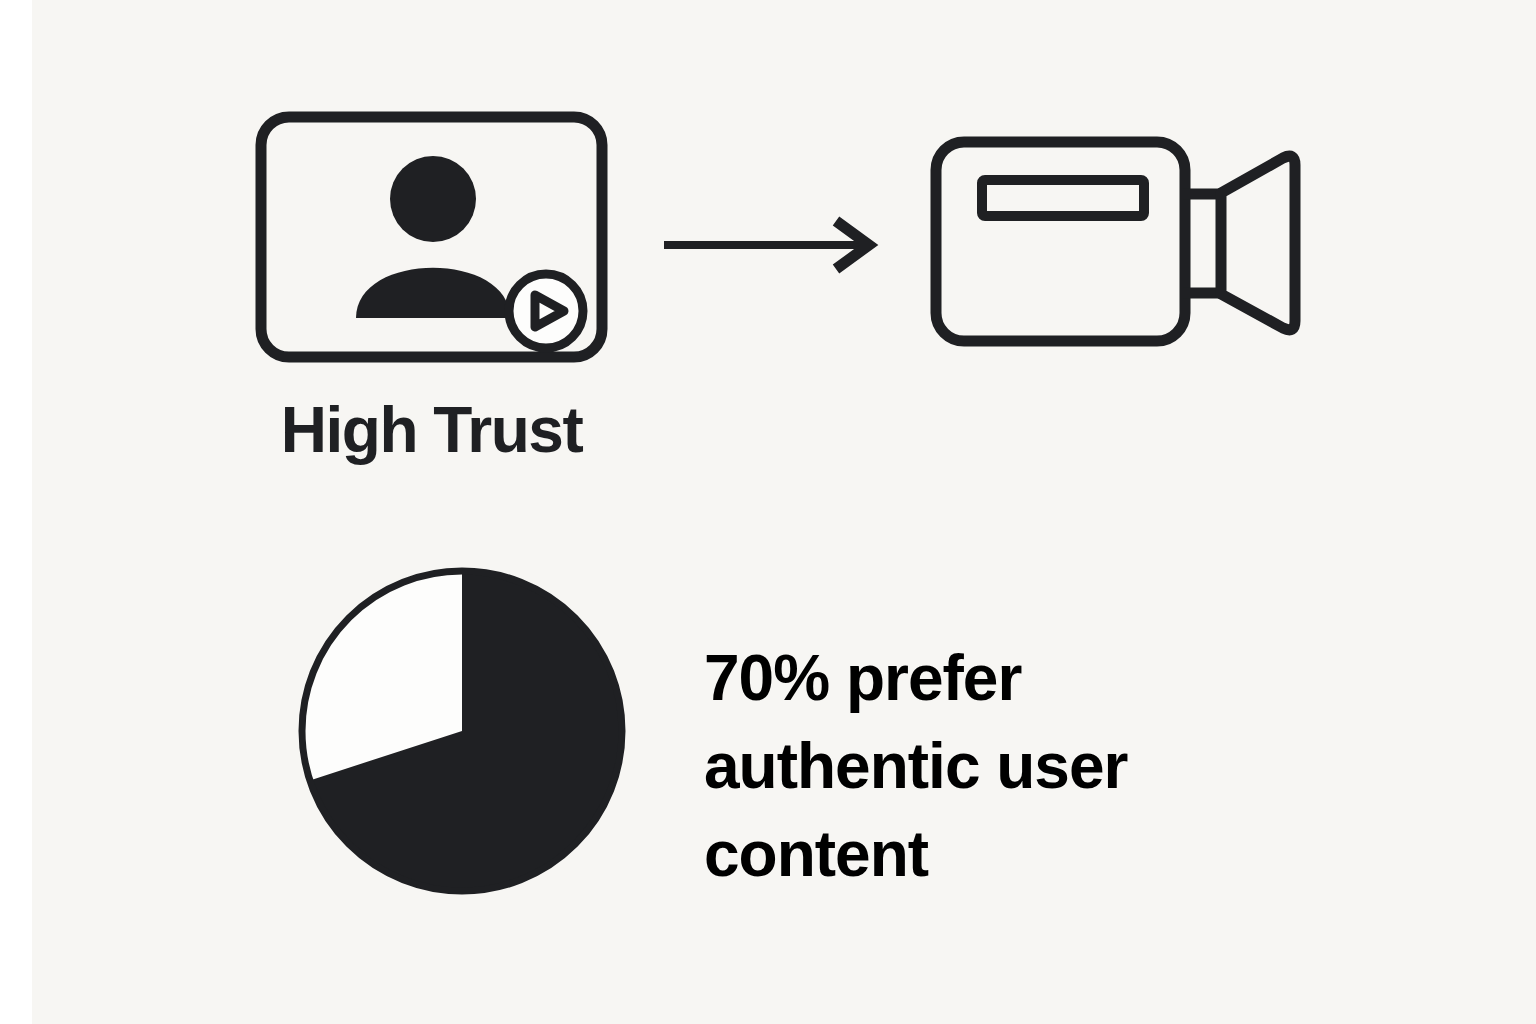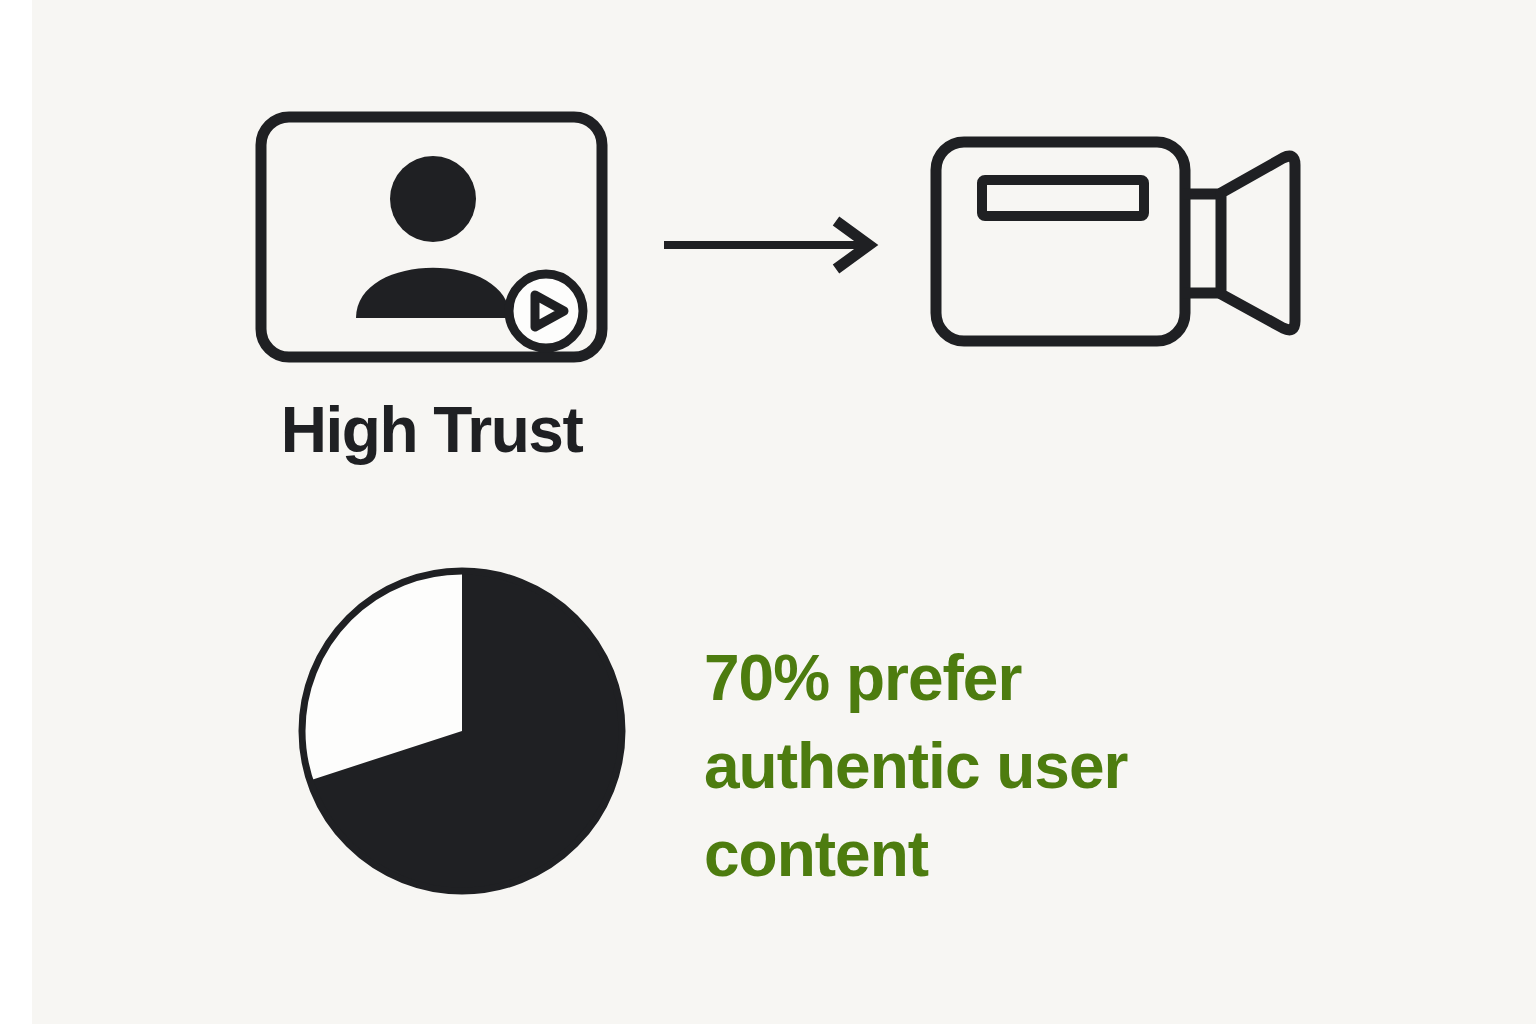--- a/index.html
+++ b/index.html
@@ -28,21 +28,21 @@
     line-height: 1;
     text-align: center;
     color: #1f2023;
     white-space: nowrap;
   }
   .stat-text {
     font-size: 64px;
     font-weight: 700;
     letter-spacing: -1px;
     line-height: 88px;
-    color: #4d7c0f;
+    color: #000000;
     white-space: pre-line;
   }
   svg { display: block; }
 </style>
 </head>
 <body>
 
 <div class="canvas">
 
   <svg class="abs" style="left:223px; top:111px;" width="353" height="252" viewBox="0 0 353 252" aria-hidden="true">

